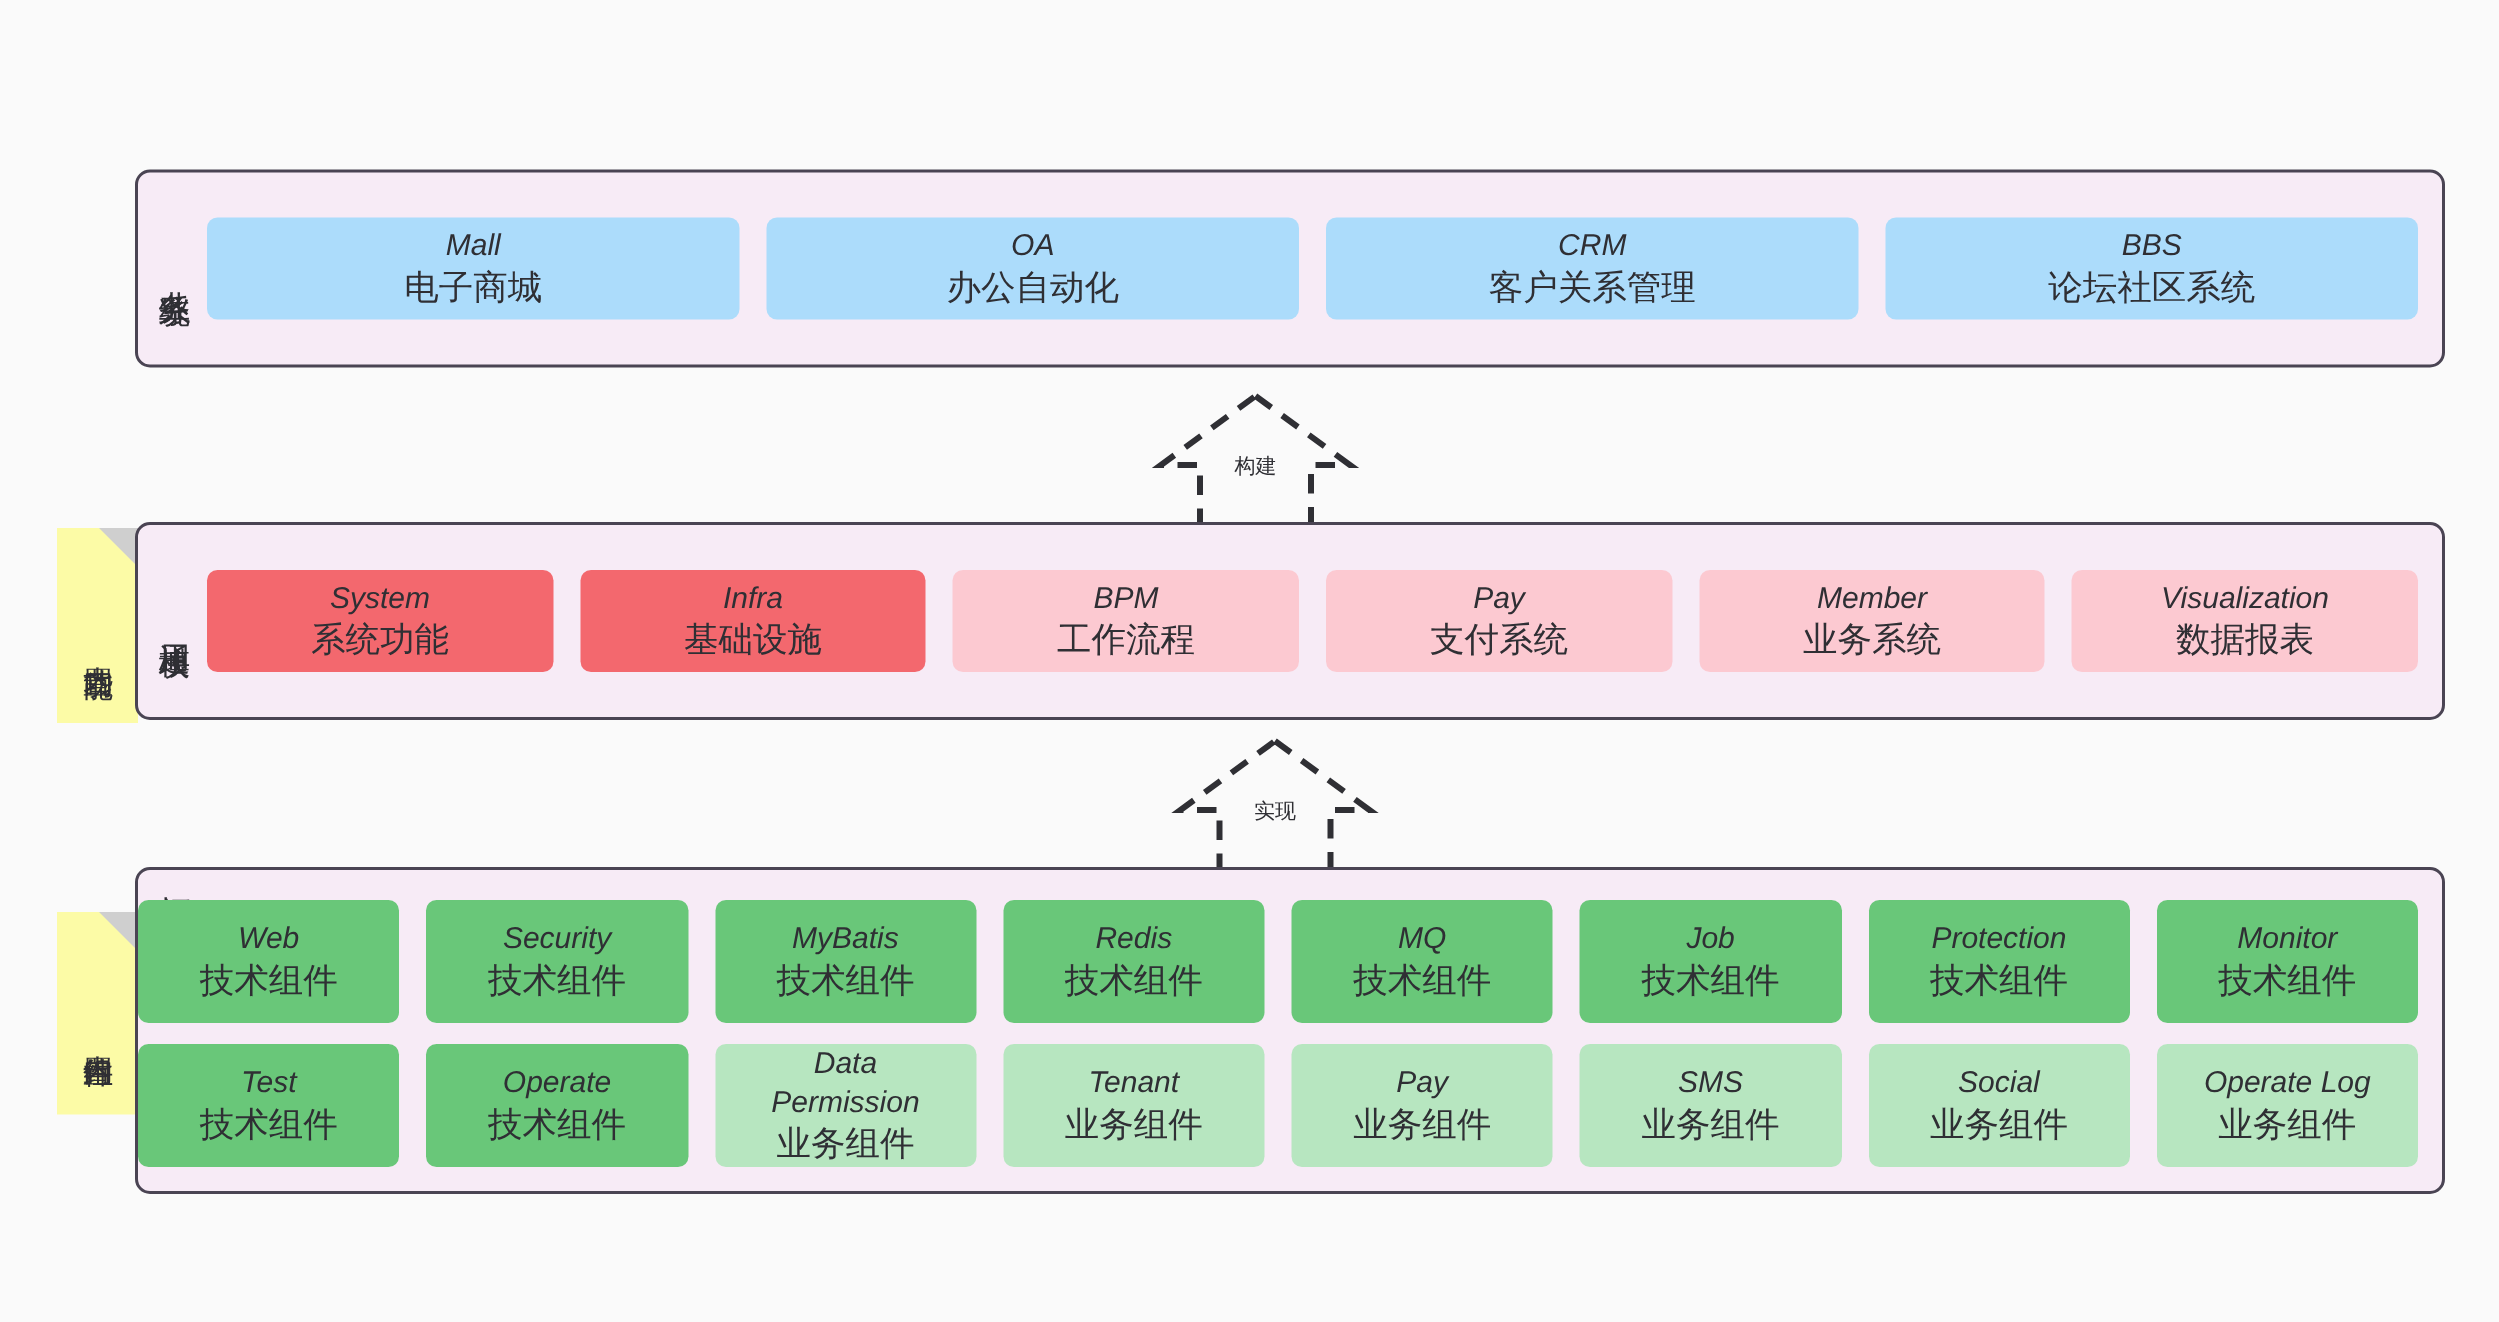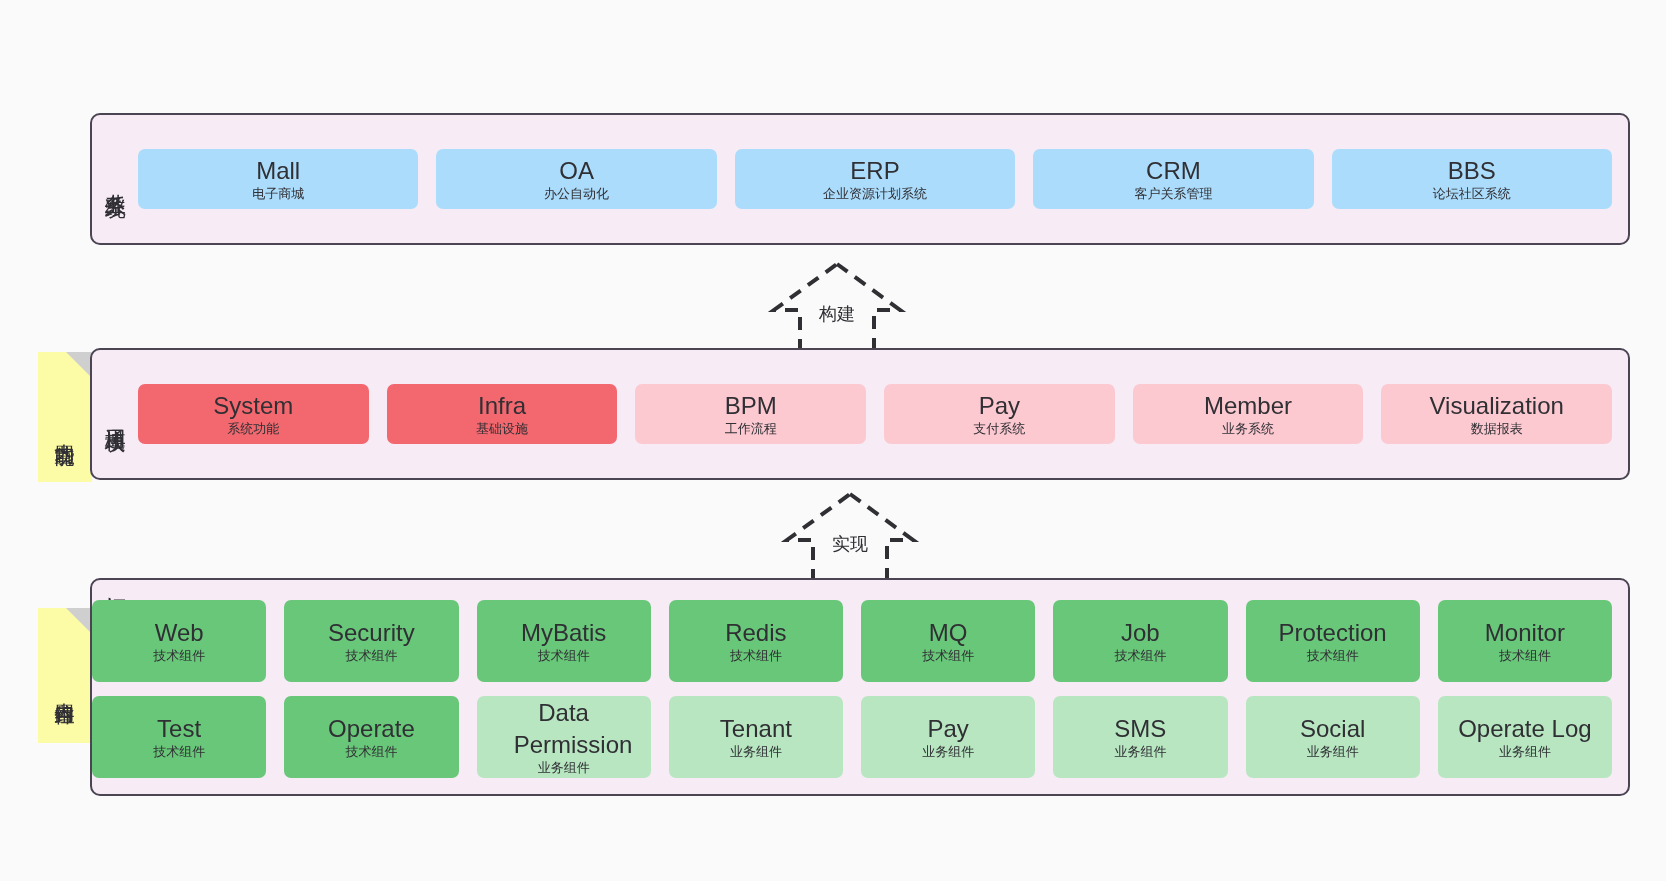--- a/index.html
+++ b/index.html
@@ -67,22 +67,22 @@
     border-radius: 7px;
     display: flex;
     flex-direction: column;
     align-items: center;
     justify-content: center;
     text-align: center;
     padding: 6px 4px;
     box-sizing: border-box;
     line-height: 1.3;
   }
-  .card .t1 { font-size: 24px; }
-  .card .t2 { font-size: 13px; }
+  .card .t1 { font-size: 20px; font-style: italic; }
+  .card .t2 { font-size: 23px; }
 
   .c-blue        { background: #ACDCFB; }
   .c-red         { background: #F3686E; }
   .c-pink        { background: #FCC9D1; }
   .c-green       { background: #69C779; }
   .c-lightgreen  { background: #B7E6C0; }
 
   
   .sticky {
     position: absolute;
@@ -116,21 +116,21 @@
     position: absolute;
     width: 150px;
     height: 92px;
   }
   .arrow svg { display: block; overflow: visible; }
   .arrow .alabel {
     position: absolute;
     left: 50%;
     transform: translateX(-50%);
     top: 40px;
-    font-size: 18px;
+    font-size: 14px;
     background: #FAFAFA;
     padding: 0 3px;
     white-space: nowrap;
     color: #2F2F34;
     user-select: none;
   }
 </style>
 </head>
 <body>
 
@@ -140,24 +140,20 @@
     <div class="layer-title">业务系统</div>
     <div class="layer-body">
       <div class="row">
         <div class="card c-blue">
           <div class="t1">Mall</div>
           <div class="t2">电子商城</div>
         </div>
         <div class="card c-blue">
           <div class="t1">OA</div>
           <div class="t2">办公自动化</div>
-        </div>
-        <div class="card c-blue">
-          <div class="t1">ERP</div>
-          <div class="t2">企业资源计划系统</div>
         </div>
         <div class="card c-blue">
           <div class="t1">CRM</div>
           <div class="t2">客户关系管理</div>
         </div>
         <div class="card c-blue">
           <div class="t1">BBS</div>
           <div class="t2">论坛社区系统</div>
         </div>
       </div>

